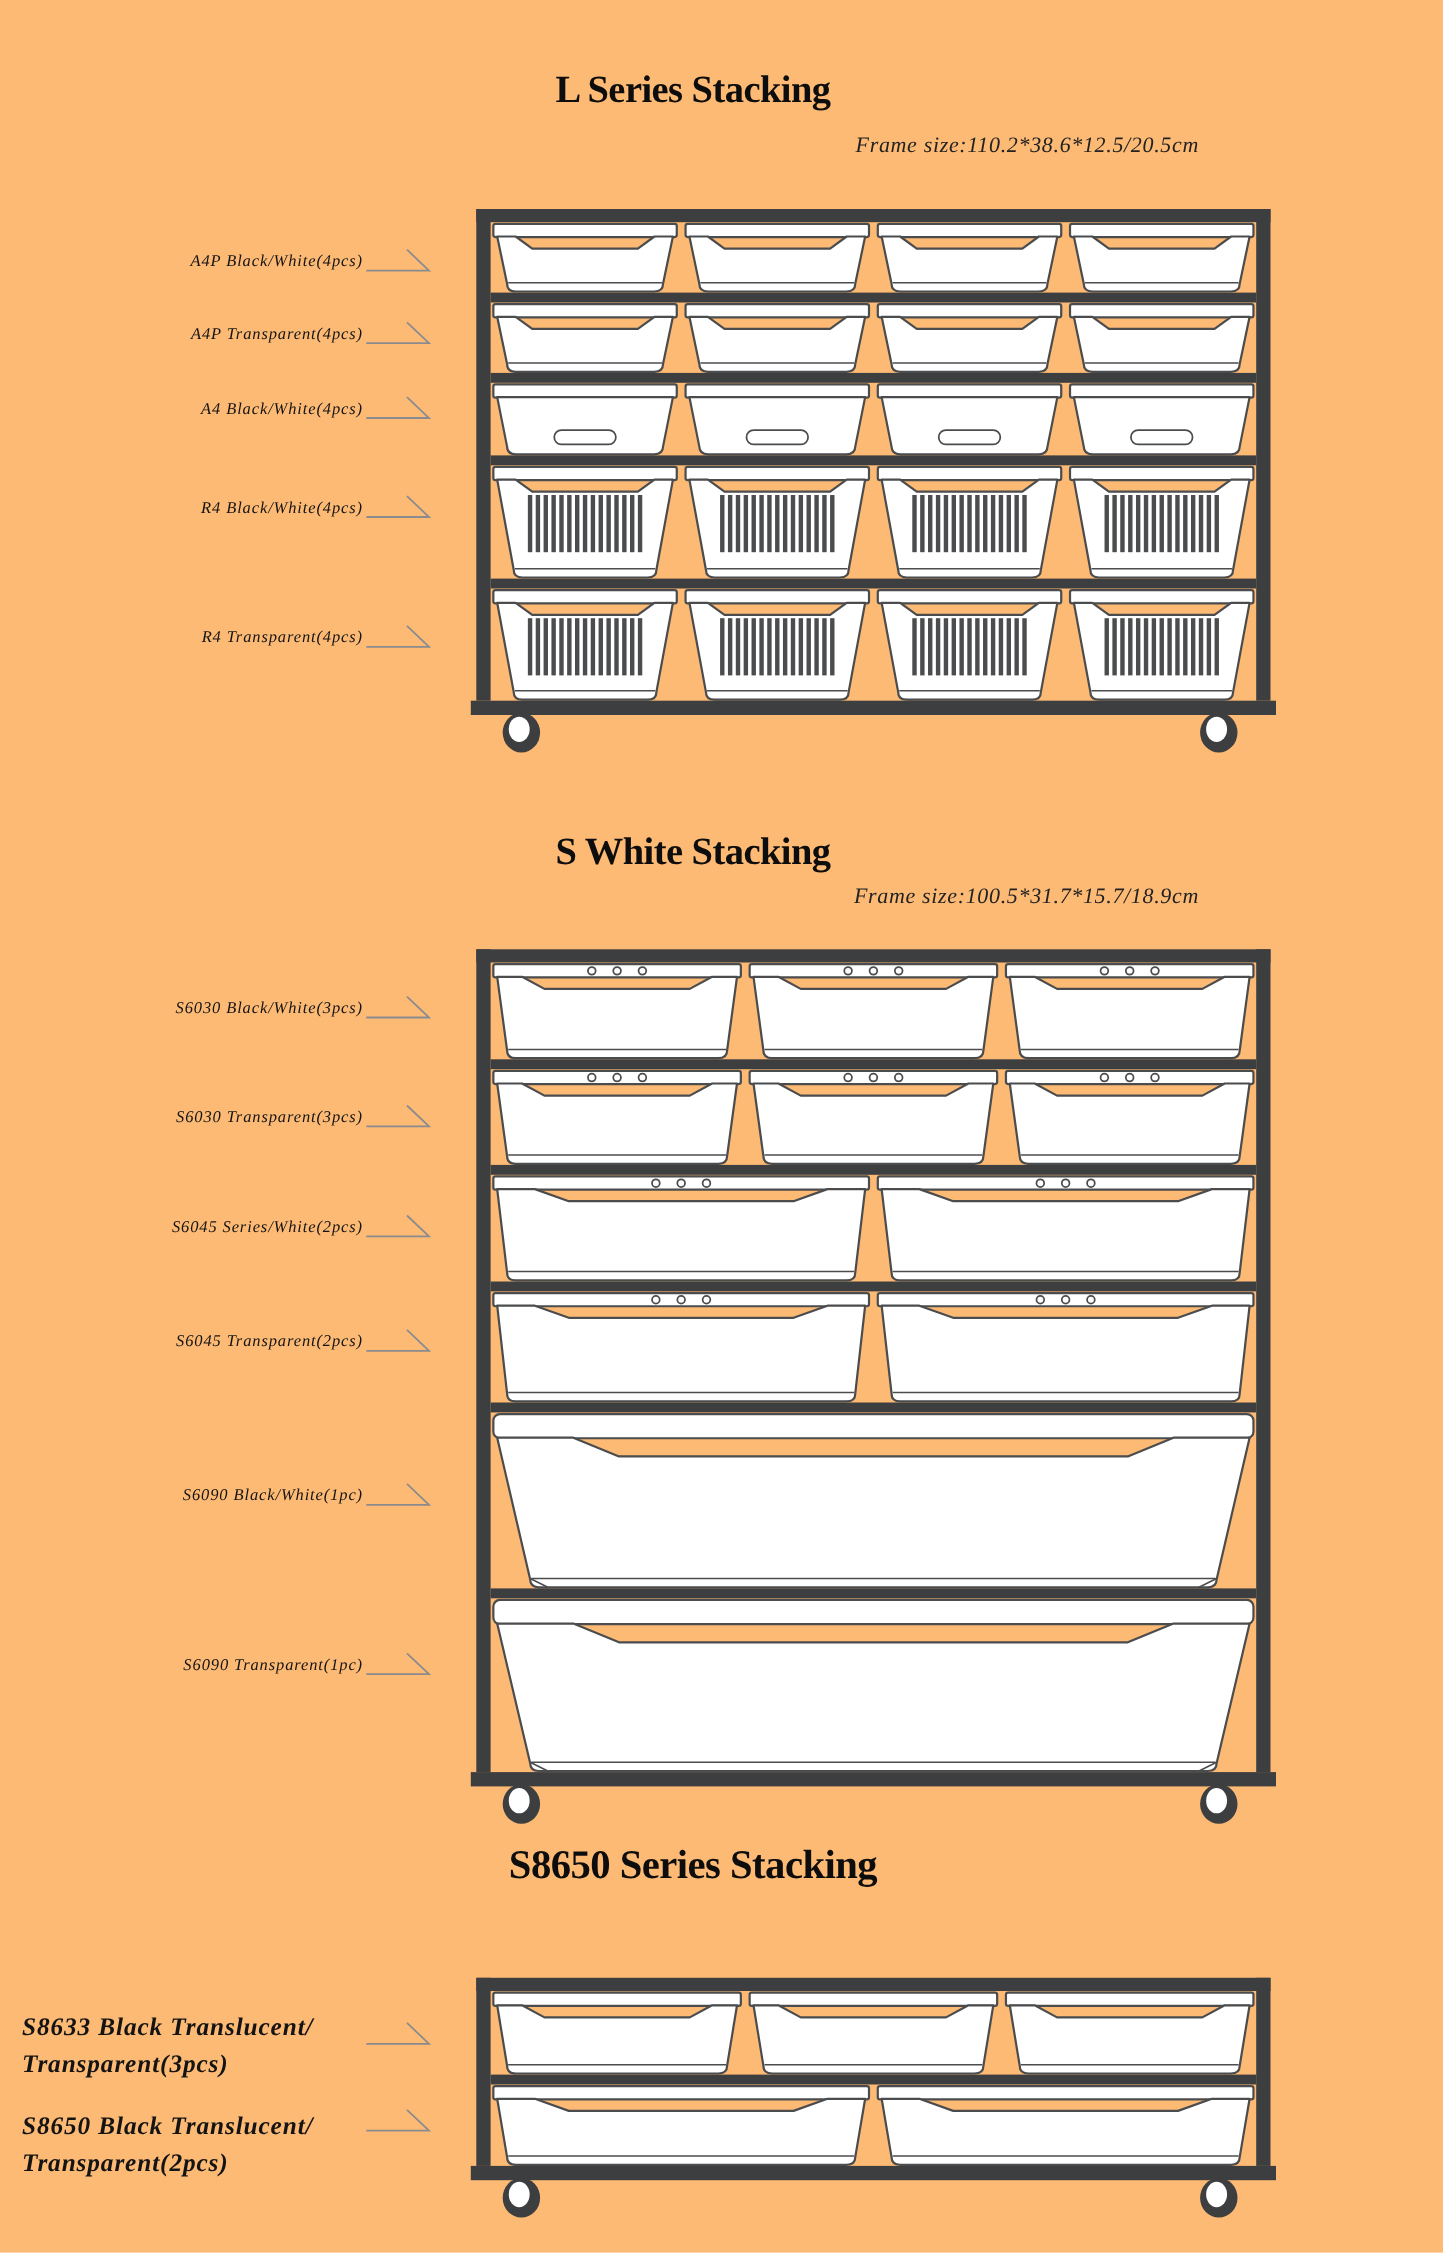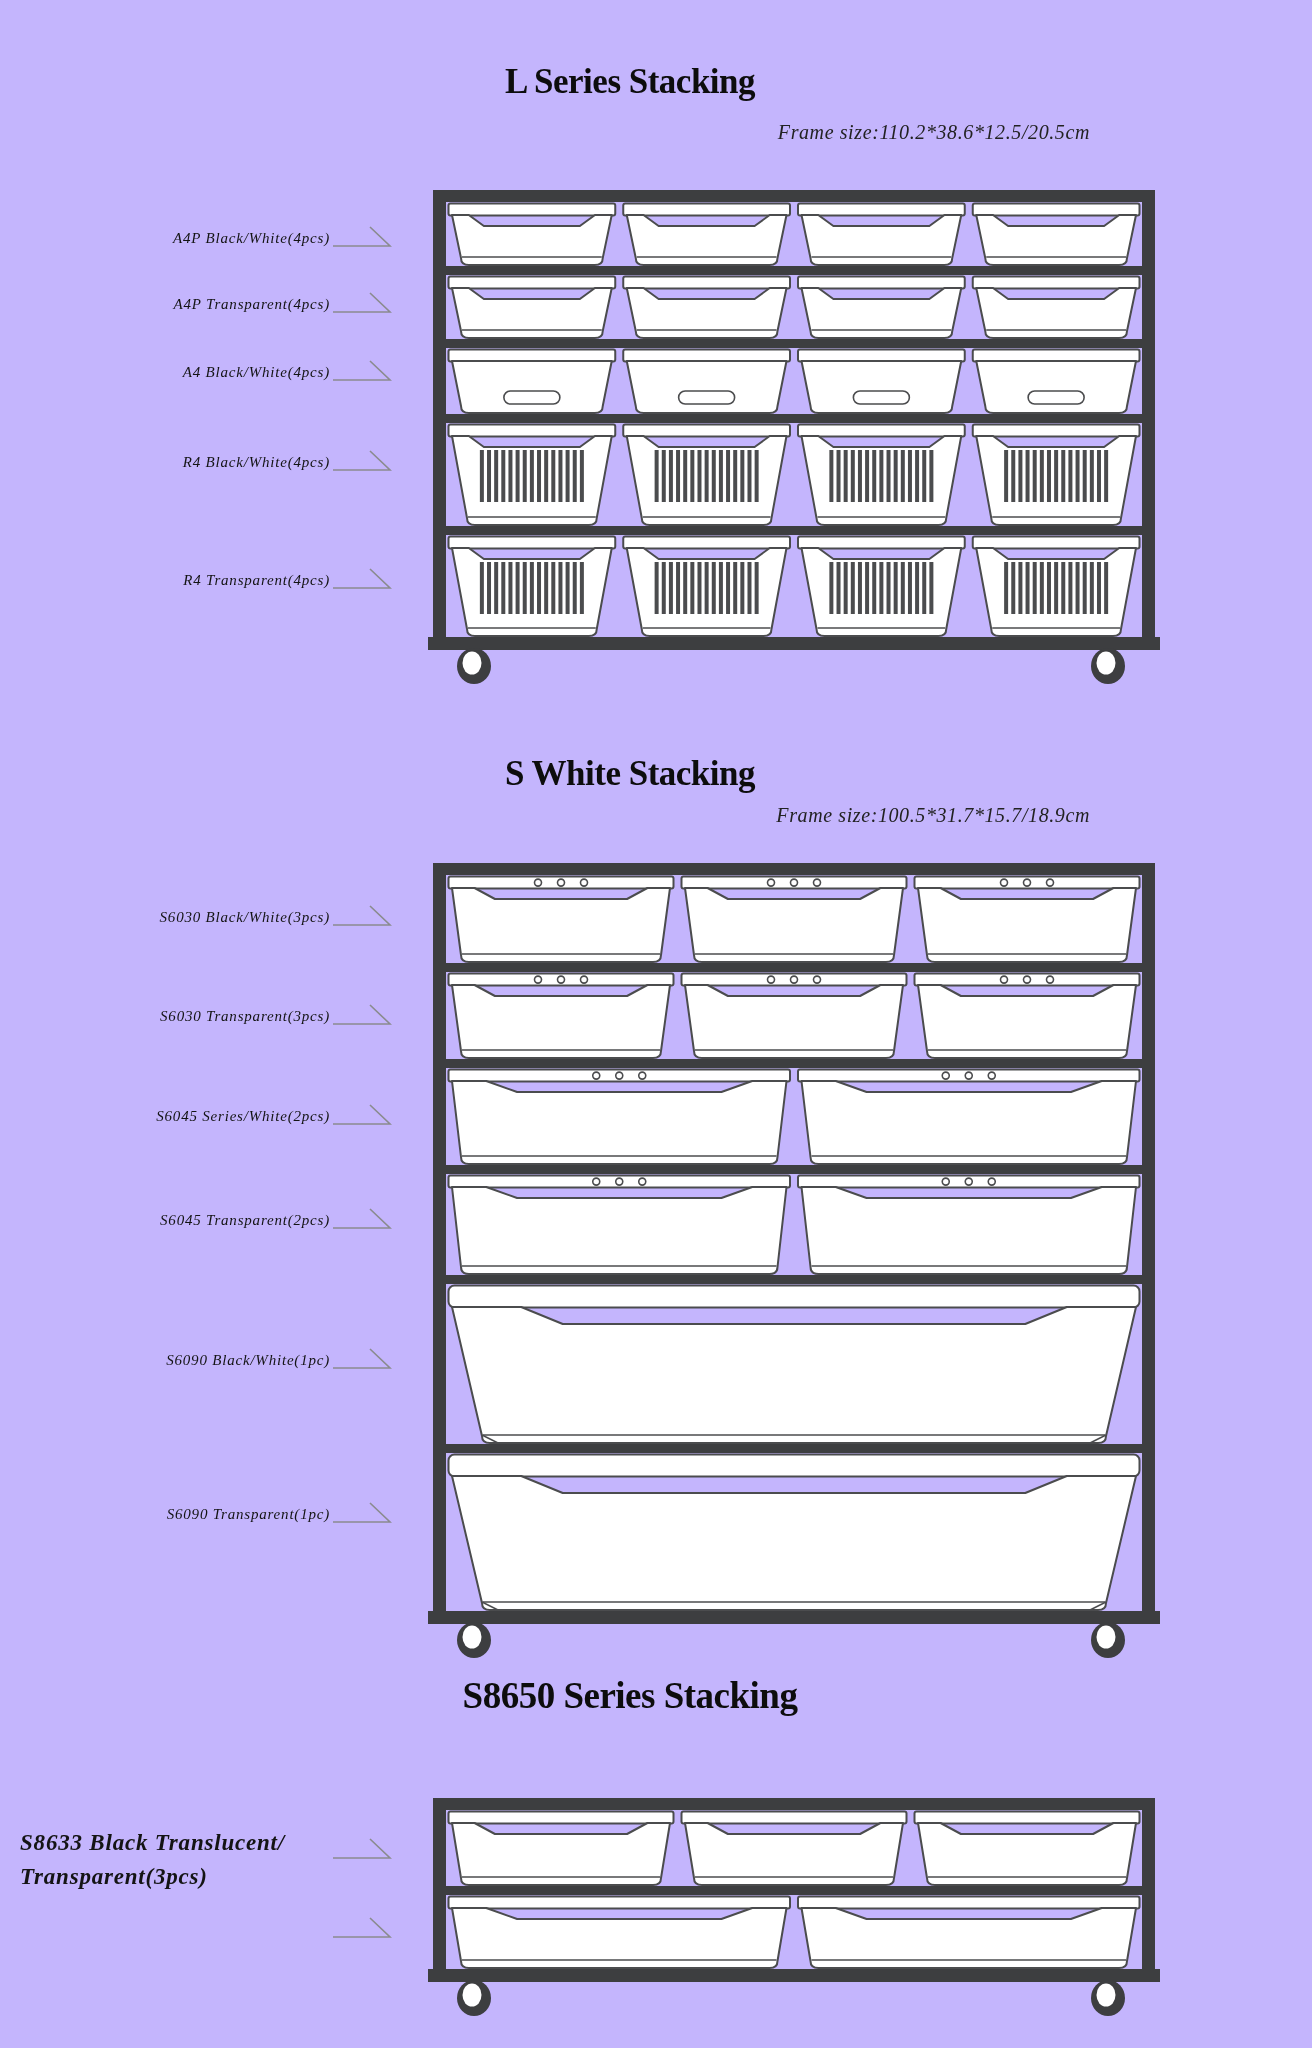--- a/index.html
+++ b/index.html
@@ -1,16 +1,16 @@
 <!DOCTYPE html>
 <html><head>
 <meta charset="utf-8">
 <style>
   html,body{margin:0;padding:0;background:#ffffff;}
-  #stage{position:relative;width:1312px;height:2048px;background:#c4b5fd;overflow:hidden;
+  #stage{position:relative;width:1312px;height:2048px;background:#fdba74;overflow:hidden;
          font-family:"Liberation Serif", serif;}
   #rack-canvas{position:absolute;left:0;top:0;}
   .sec-title{position:absolute;left:170px;width:920px;text-align:center;
              font-weight:bold;font-size:35px;letter-spacing:-0.5px;color:#0d0d0d;}
   .sec-sub{position:absolute;left:170px;width:920px;text-align:right;
            font-style:italic;font-size:20px;letter-spacing:0.6px;color:#222222;}
   .row-label{position:absolute;right:982px;white-space:nowrap;font-style:italic;
              font-size:15px;letter-spacing:0.8px;color:#141414;}
   .row-label2{position:absolute;left:20px;white-space:nowrap;font-style:italic;
               font-size:23px;letter-spacing:0.8px;line-height:34px;color:#141414;font-weight:bold;}
@@ -445,14 +445,18 @@
   <div class="row-label" style="top:1008px">S6030 Transparent(3pcs)</div>
   <div class="row-label" style="top:1108px">S6045 Series/White(2pcs)</div>
   <div class="row-label" style="top:1212px">S6045 Transparent(2pcs)</div>
   <div class="row-label" style="top:1352px">S6090 Black/White(1pc)</div>
   <div class="row-label" style="top:1506px">S6090 Transparent(1pc)</div>
 
   <div class="row-label2" style="top:1826px">
     <span>S8633 Black Translucent/</span><br>
     <span>Transparent(3pcs)</span>
   </div>
+  <div class="row-label2" style="top:1916px">
+    <span>S8650 Black Translucent/</span><br>
+    <span>Transparent(2pcs)</span>
+  </div>
 
 </div>
 
 </body></html>

